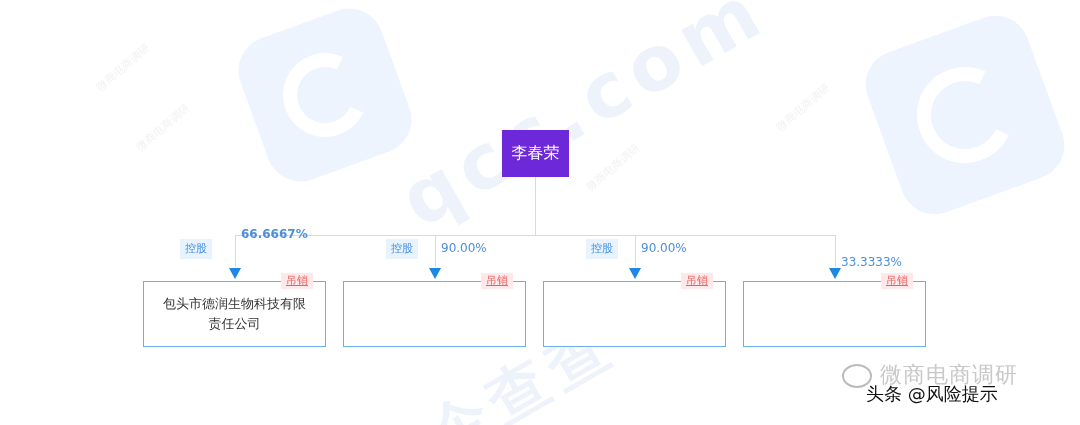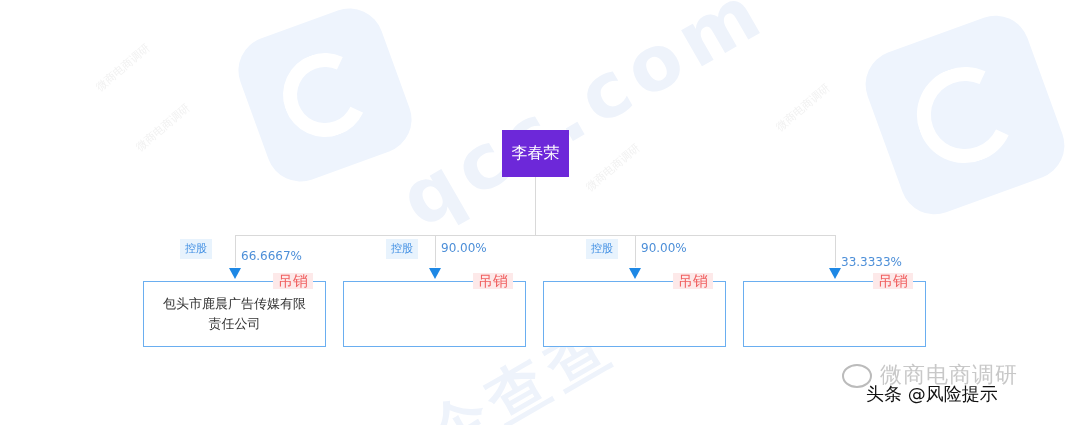--- a/index.html
+++ b/index.html
@@ -37,21 +37,21 @@
     }
     .pct { position: absolute; color: #4d8fd8; font-size: 12px; line-height: 20px; }
     .company {
       position: absolute; width: 183px; height: 66px; box-sizing: border-box;
       border: 1px solid #6aaef0; background: #fff;
       color: #333; font-size: 13px; line-height: 20px; text-align: center;
       display: flex; align-items: center; justify-content: center; padding: 0 14px;
     }
     .status {
       position: absolute; top: -9px; right: 12px; background: #fde9e9; color: #f06161;
-      font-size: 15px; padding: 0 5px; line-height: 16px;
+      font-size: 11px; padding: 0 5px; line-height: 16px; text-decoration: underline;
     }
     .footer {
       position: absolute; left: 842px; top: 356px; width: 230px; height: 60px;
     }
     .footer .wechat {
       position: absolute; left: 0; top: 8px; width: 30px; height: 24px;
       border: 2px solid #bbb; border-radius: 50%; box-sizing: border-box;
     }
     .footer .sub {
       position: absolute; left: 38px; top: 4px; font-size: 22px; color: #c8c8c8; letter-spacing: 1px;
@@ -76,24 +76,24 @@
 <div class="line" style="left:535px;top:177px;width:1px;height:59px;"></div>
 <div class="line" style="left:235px;top:235px;width:601px;height:1px;"></div>
 <div class="line" style="left:235px;top:235px;width:1px;height:32px;"></div>
 <div class="line" style="left:435px;top:235px;width:1px;height:32px;"></div>
 <div class="line" style="left:635px;top:235px;width:1px;height:32px;"></div>
 <div class="line" style="left:835px;top:235px;width:1px;height:32px;"></div>
 
 <div class="root">李春荣</div>
 
 <span class="tag-ctrl" style="left:180px;top:239px;">控股</span>
-<span class="pct" style="left:241px;top:246px;">66.6667%</span>
+<span class="pct" style="left:241px;top:224px;font-weight:bold;">66.6667%</span>
 <div class="arrow" style="left:229px;top:268px;"></div>
 <div class="company" style="left:143px;top:281px;">
-  <span>包头市鹿晨广告传媒有限责任公司</span>
+  <span>包头市德润生物科技有限责任公司</span>
   <span class="status">吊销</span>
 </div>
 
 <span class="tag-ctrl" style="left:386px;top:239px;">控股</span>
 <span class="pct" style="left:441px;top:238px;">90.00%</span>
 <div class="arrow" style="left:429px;top:268px;"></div>
 <div class="company" style="left:343px;top:281px;">
   <span class="status">吊销</span>
 </div>
 

